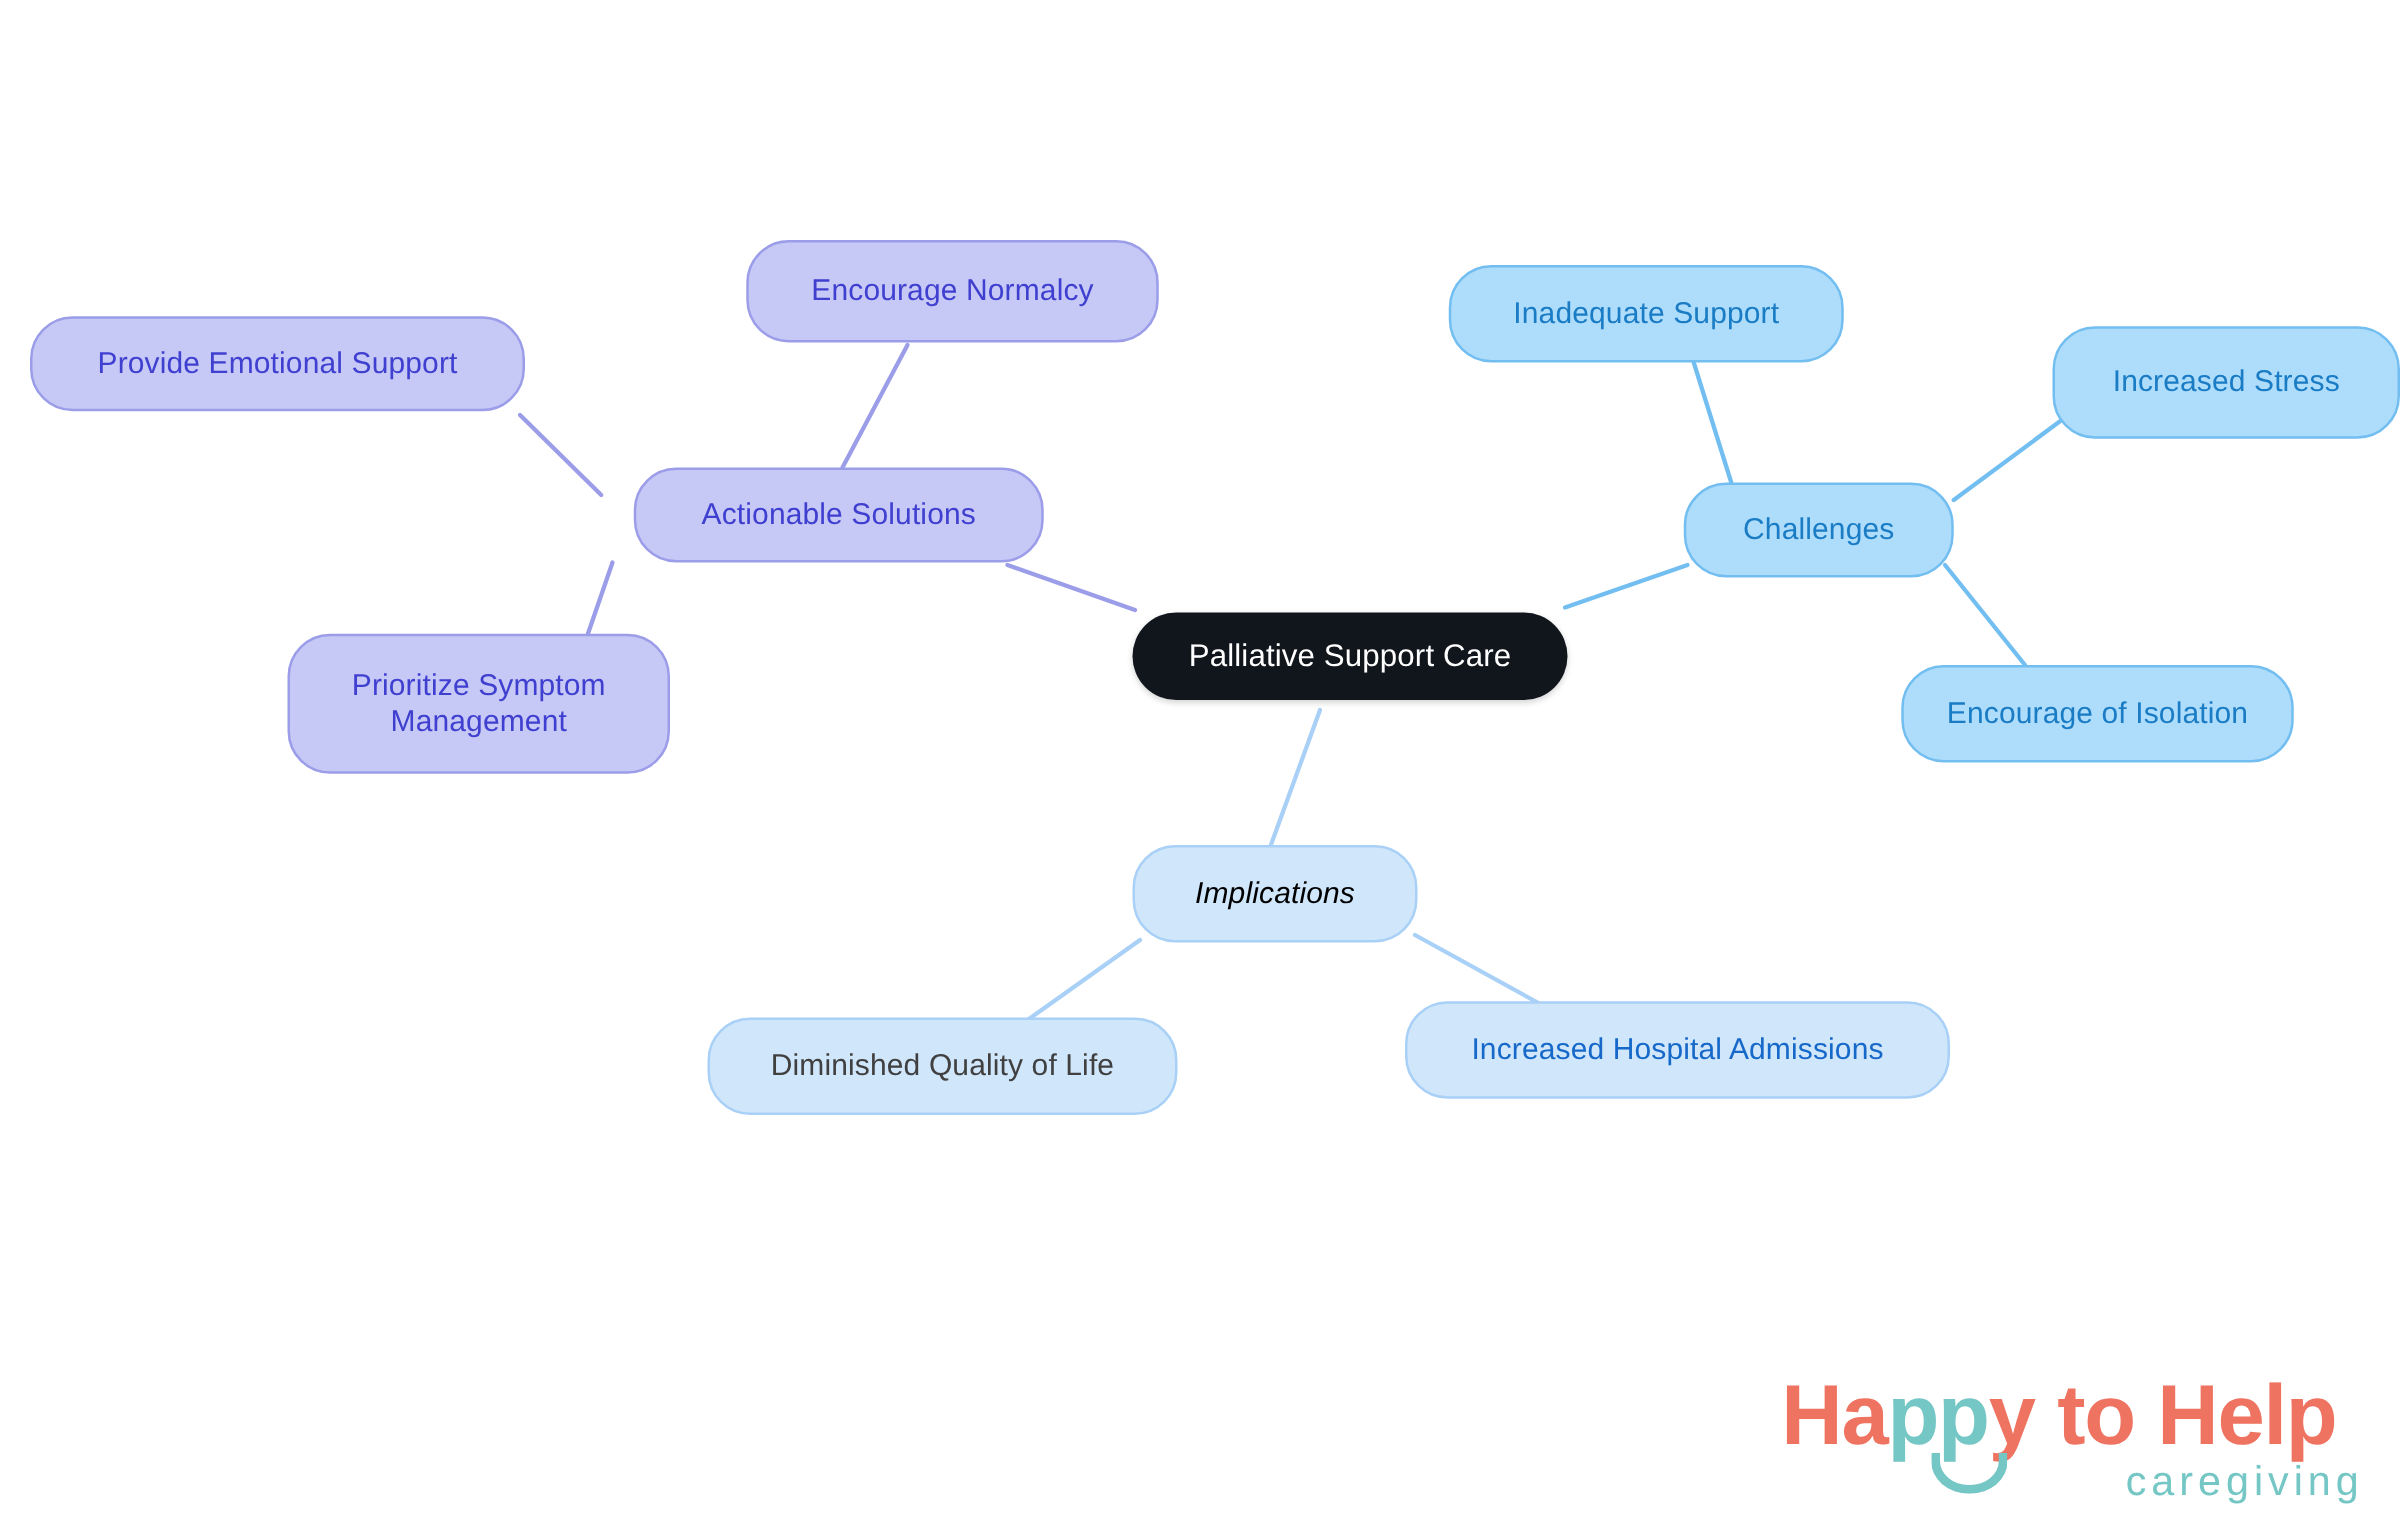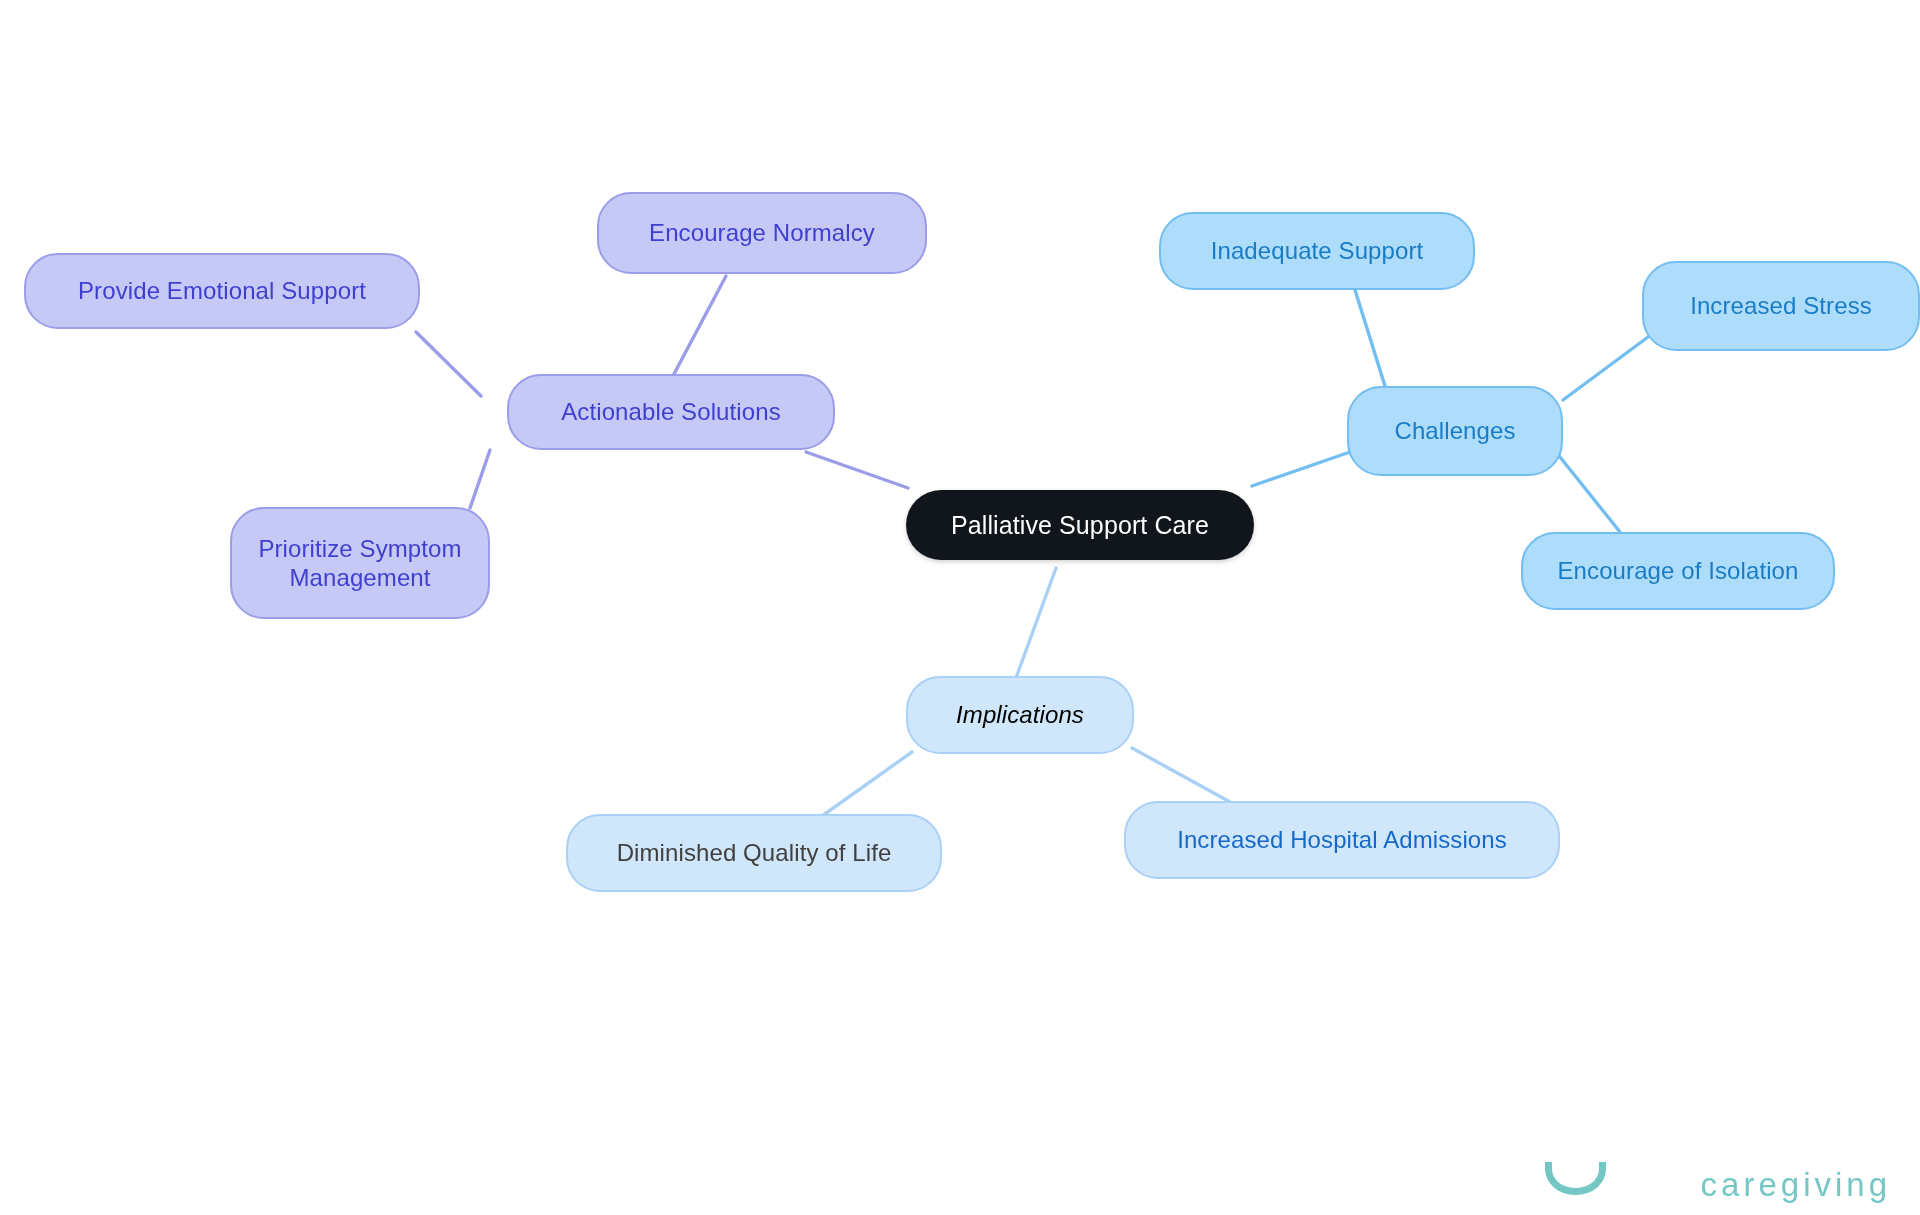--- a/index.html
+++ b/index.html
@@ -110,29 +110,30 @@
       <line x1="1056" y1="568" x2="1016" y2="678" stroke="#a9d0f6" stroke-width="3.4" stroke-linecap="round"></line>
       <line x1="912" y1="752" x2="822" y2="816" stroke="#a9d0f6" stroke-width="3.4" stroke-linecap="round"></line>
       <line x1="1132" y1="748" x2="1230" y2="802" stroke="#a9d0f6" stroke-width="3.4" stroke-linecap="round"></line>
     </svg>
 
   <div id="nodes">
       <div class="node root" style="left: 906px; top: 490px; width: 348px; height: 70px; background: rgb(17, 21, 28); border-color: rgb(17, 21, 28); color: rgb(255, 255, 255); font-size: 25px;"><span class="node-label">Palliative Support Care</span></div>
       <div class="node" style="left: 507px; top: 374px; width: 328px; height: 76px; background: rgb(198, 200, 246); border-color: rgb(155, 157, 233); color: rgb(63, 63, 208); font-size: 24px;"><span class="node-label">Actionable Solutions</span></div>
       <div class="node" style="left: 24px; top: 253px; width: 396px; height: 76px; background: rgb(198, 200, 246); border-color: rgb(155, 157, 233); color: rgb(63, 63, 208); font-size: 24px;"><span class="node-label">Provide Emotional Support</span></div>
       <div class="node" style="left: 597px; top: 192px; width: 330px; height: 82px; background: rgb(198, 200, 246); border-color: rgb(155, 157, 233); color: rgb(63, 63, 208); font-size: 24px;"><span class="node-label">Encourage Normalcy</span></div>
-      <div class="node" style="left: 230px; top: 507px; width: 260px; height: 112px; background: rgb(198, 200, 246); border-color: rgb(155, 157, 233); color: rgb(63, 63, 208); font-size: 24px;"><span class="node-label">Prioritize Symptom
+      <div class="node" style="left: 230px; top: 507px; width: 306px; height: 112px; background: rgb(198, 200, 246); border-color: rgb(155, 157, 233); color: rgb(63, 63, 208); font-size: 24px;"><span class="node-label">Prioritize Symptom
 Management</span></div>
-      <div class="node" style="left: 1347px; top: 386px; width: 216px; height: 90px; background: rgb(174, 220, 251); border-color: rgb(115, 190, 241); color: rgb(26, 124, 196); font-size: 24px;"><span class="node-label">Challenges</span></div>
+      <div class="node" style="left: 1347px; top: 386px; width: 216px; height: 76px; background: rgb(174, 220, 251); border-color: rgb(115, 190, 241); color: rgb(26, 124, 196); font-size: 24px;"><span class="node-label">Challenges</span></div>
       <div class="node" style="left: 1159px; top: 212px; width: 316px; height: 78px; background: rgb(174, 220, 251); border-color: rgb(115, 190, 241); color: rgb(26, 124, 196); font-size: 24px;"><span class="node-label">Inadequate Support</span></div>
       <div class="node" style="left: 1642px; top: 261px; width: 278px; height: 90px; background: rgb(174, 220, 251); border-color: rgb(115, 190, 241); color: rgb(26, 124, 196); font-size: 24px;"><span class="node-label">Increased Stress</span></div>
       <div class="node" style="left: 1521px; top: 532px; width: 314px; height: 78px; background: rgb(174, 220, 251); border-color: rgb(115, 190, 241); color: rgb(26, 124, 196); font-size: 24px;"><span class="node-label">Encourage of Isolation</span></div>
       <div class="node" style="left: 906px; top: 676px; width: 228px; height: 78px; background: rgb(207, 230, 251); border-color: rgb(169, 208, 246); color: #000000; font-size: 24px; font-style: italic;"><span class="node-label">Implications</span></div>
       <div class="node" style="left: 566px; top: 814px; width: 376px; height: 78px; background: rgb(207, 230, 251); border-color: rgb(169, 208, 246); color: #404040; font-size: 24px;"><span class="node-label">Diminished Quality of Life</span></div>
       <div class="node" style="left: 1124px; top: 801px; width: 436px; height: 78px; background: rgb(207, 230, 251); border-color: rgb(169, 208, 246); color: rgb(23, 105, 201); font-size: 24px;"><span class="node-label">Increased Hospital Admissions</span></div>
     </div>
 
   <div id="logo">
+    <div id="logo-wordmark"><span class="logo-coral">Ha</span><span class="logo-teal">pp</span><span class="logo-coral">y</span><span class="logo-coral"> to Help</span></div>
     <div id="logo-smile"></div>
     <div id="logo-tagline">caregiving</div>
   </div>
 
 </div>
 
 </body></html>

